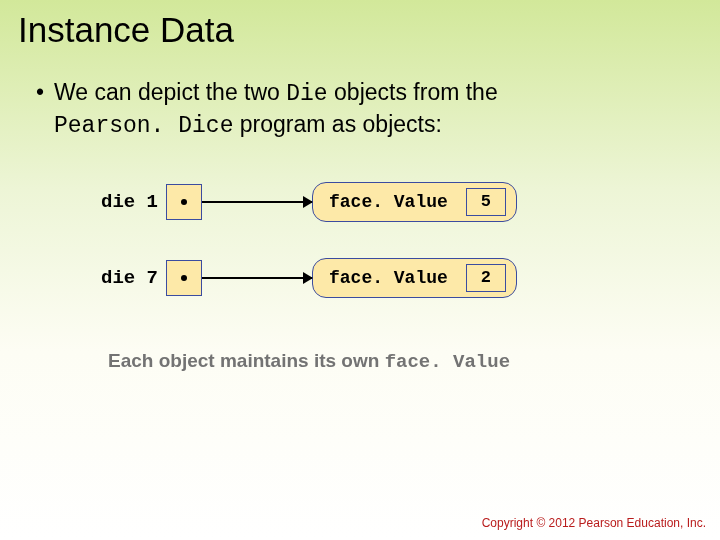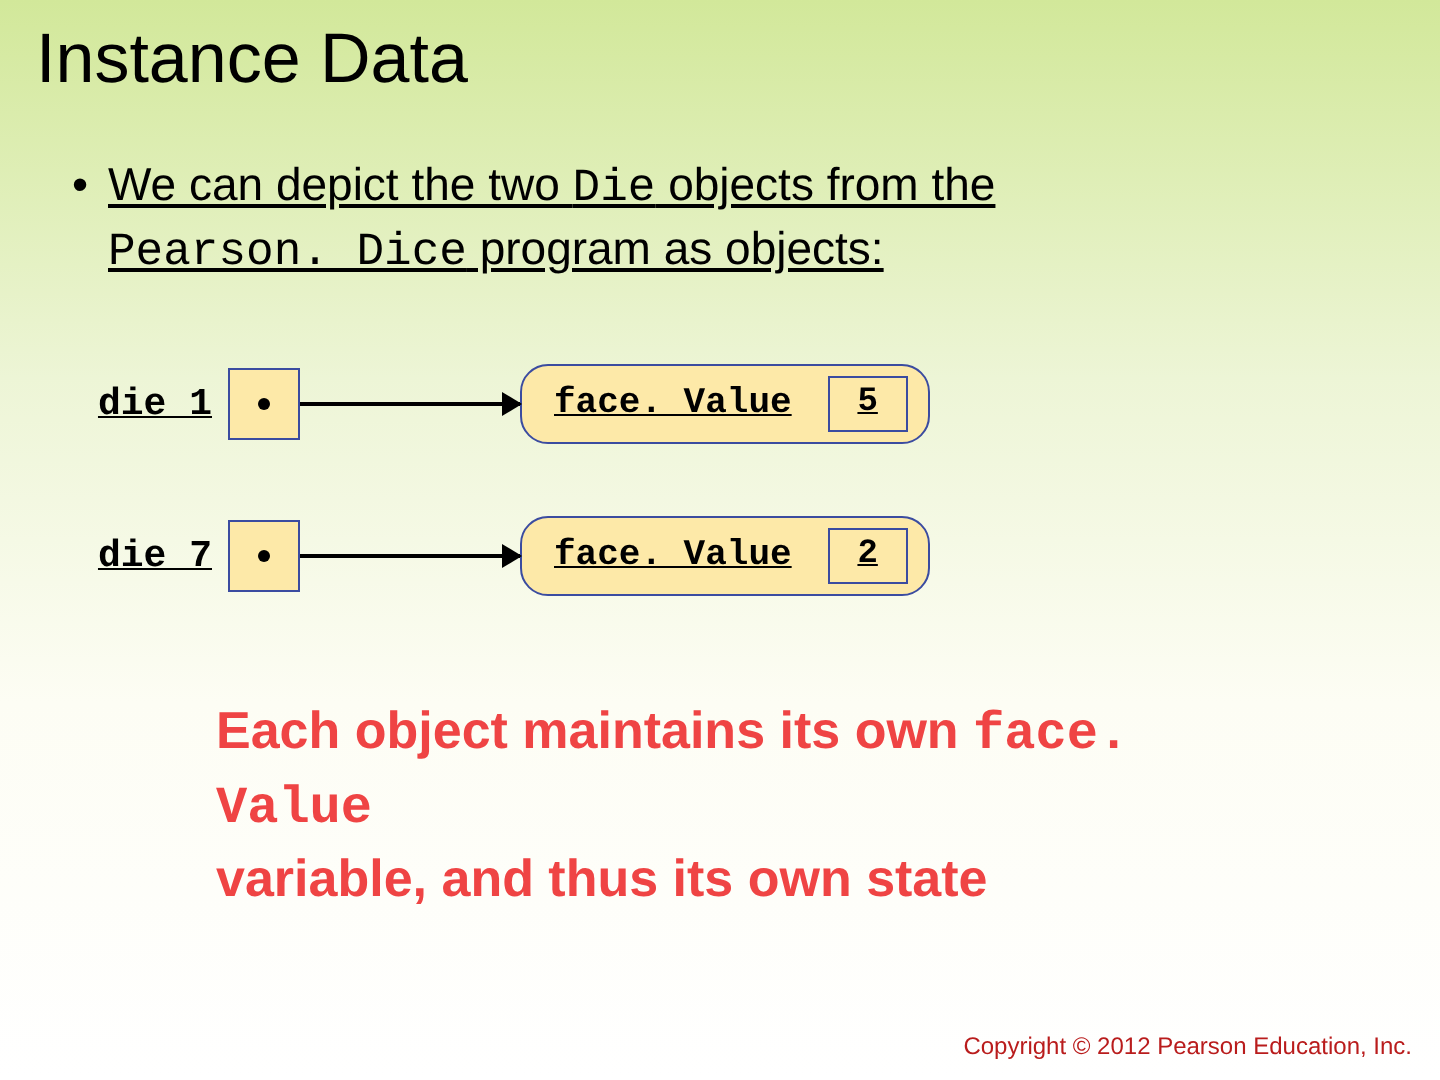--- a/index.html
+++ b/index.html
@@ -14,33 +14,31 @@
     font-size: 35px;
     color: #000;
     padding: 10px 0 0 18px;
     font-weight: normal;
   }
   .bullet-block {
     padding: 28px 36px 0 36px;
     font-size: 23px;
     color: #000;
     line-height: 1.3;
-    text-decoration: underline;
   }
   .bullet-block .dot {
     display: inline-block;
     width: 18px;
   }
   .mono {
     font-family: "Courier New", Courier, monospace;
   }
   .diagram {
     margin-top: 40px;
-    padding-left: 48px;
-    text-decoration: underline;
+    padding-left: 100px;
   }
   .row {
     display: flex;
     align-items: center;
     margin-bottom: 36px;
     height: 40px;
   }
   .var-label {
     font-family: "Courier New", Courier, monospace;
     font-weight: bold;
@@ -100,23 +98,23 @@
     height: 28px;
     border: 1.5px solid #3b4ca0;
     display: flex;
     align-items: center;
     justify-content: center;
     font-family: "Courier New", Courier, monospace;
     font-weight: bold;
     font-size: 17px;
   }
   .caption {
-    color: #ef4444;
+    color: #737373;
     font-weight: bold;
-    font-size: 26px;
+    font-size: 19px;
     padding: 14px 90px 0 108px;
     line-height: 1.35;
   }
   .caption .mono {
     font-weight: bold;
   }
   .copyright {
     position: absolute;
     bottom: 10px;
     right: 14px;
@@ -150,16 +148,15 @@
     <div class="arrow"></div>
     <div class="obj-box">
       <span class="field-label">face. Value</span>
       <span class="val-box">2</span>
     </div>
   </div>
 </div>
 
 <div class="caption">
   <span>Each object maintains its own </span><span class="mono">face. Value</span><br>
-  <span> variable, and thus its own state</span>
 </div>
 
 <div class="copyright">Copyright © 2012 Pearson Education, Inc.</div>
 
 </body></html>

